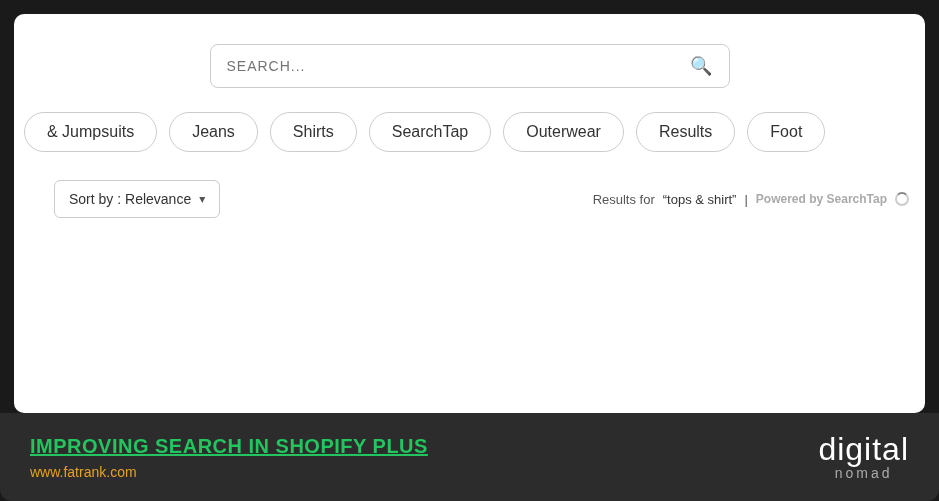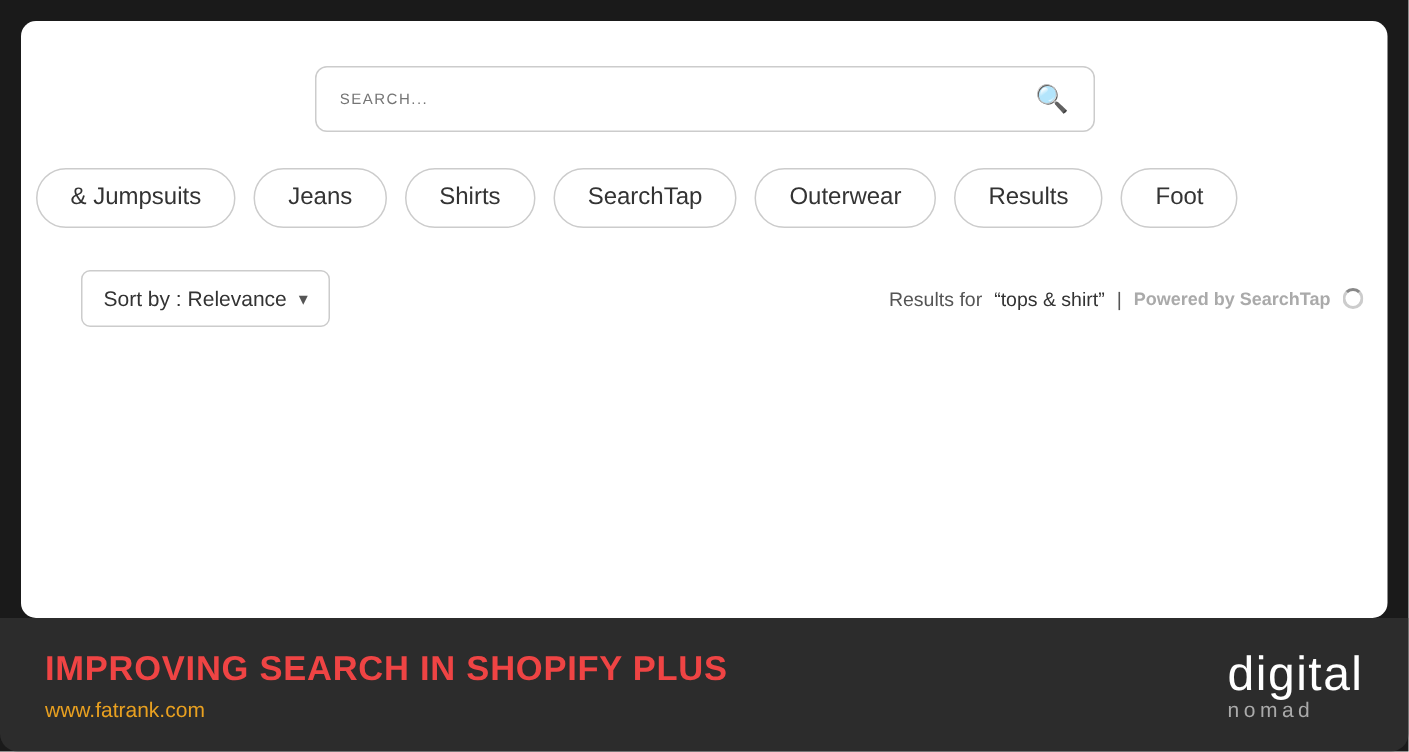--- a/index.html
+++ b/index.html
@@ -39,21 +39,21 @@
       border-radius: 8px;
       width: 520px;
       padding: 10px 16px;
       background: #fff;
     }
 
     .search-input {
       flex: 1;
       border: none;
       outline: none;
-      font-size: 10px;
+      font-size: 14px;
       color: #999;
       letter-spacing: 1px;
       text-transform: uppercase;
       background: transparent;
     }
 
     .search-icon-wrapper {
       color: #555;
       font-size: 18px;
       cursor: pointer;
@@ -150,36 +150,37 @@
       justify-content: space-between;
     }
 
     .bottom-left {
       display: flex;
       flex-direction: column;
       gap: 6px;
     }
 
     .banner-title {
-      color: #ef4444;
-      font-size: 23px;
+      color: #22c55e;
+      font-size: 20px;
       font-weight: 700;
       letter-spacing: 0.5px;
+      text-decoration: underline;
     }
 
     .banner-link {
       color: #e8a020;
       font-size: 14px;
       text-decoration: none;
     }
 
     .digital-nomad-logo {
       display: flex;
       flex-direction: column;
-      align-items: flex-start;
+      align-items: center;
     }
 
     .digital-text {
       font-size: 32px;
       font-weight: 300;
       color: #fff;
       letter-spacing: 1px;
       line-height: 1;
     }
 

